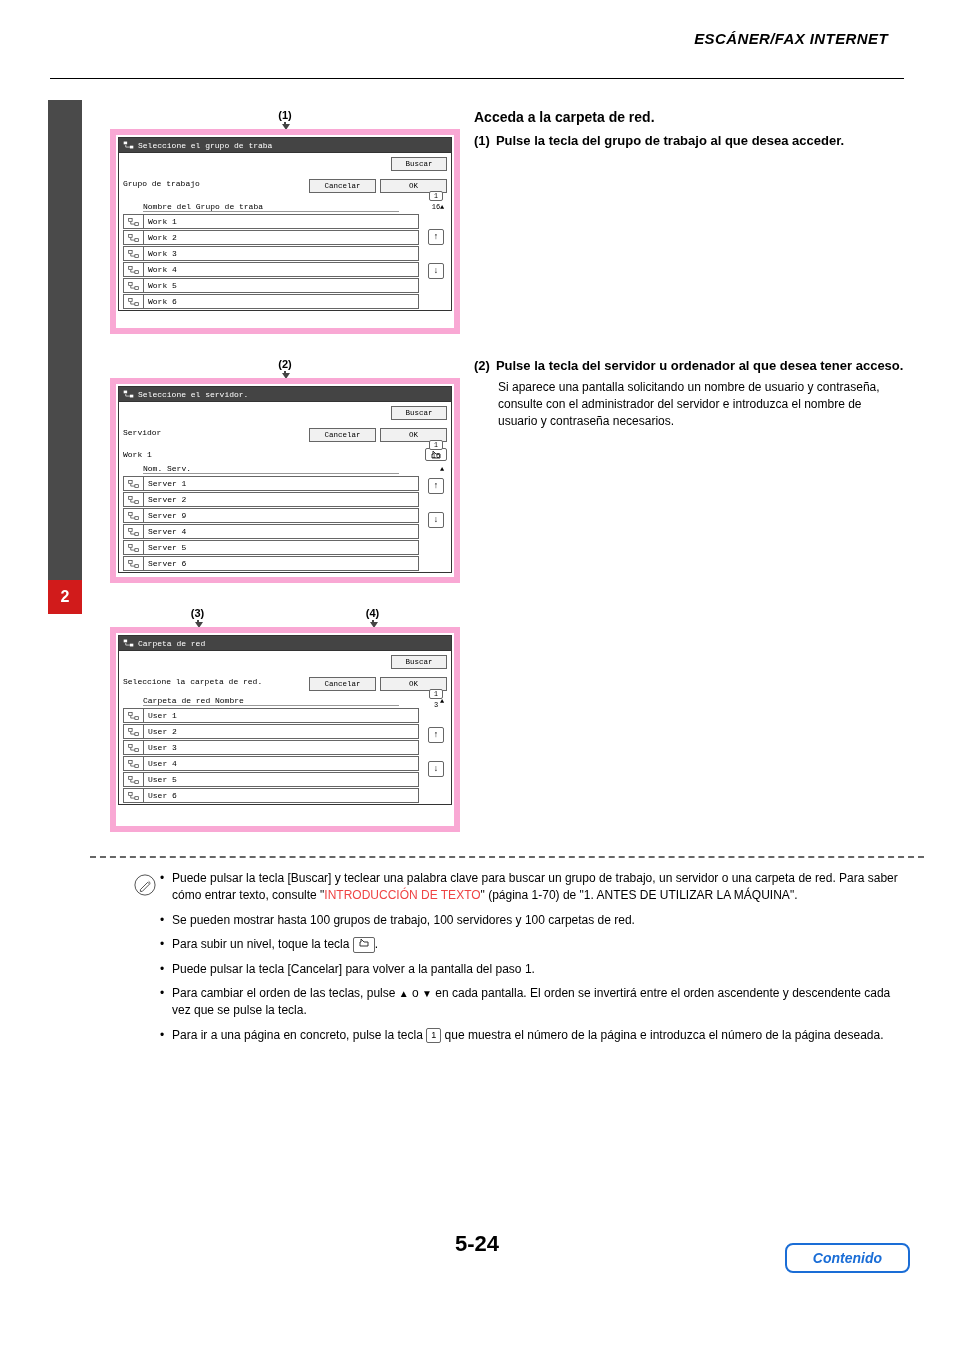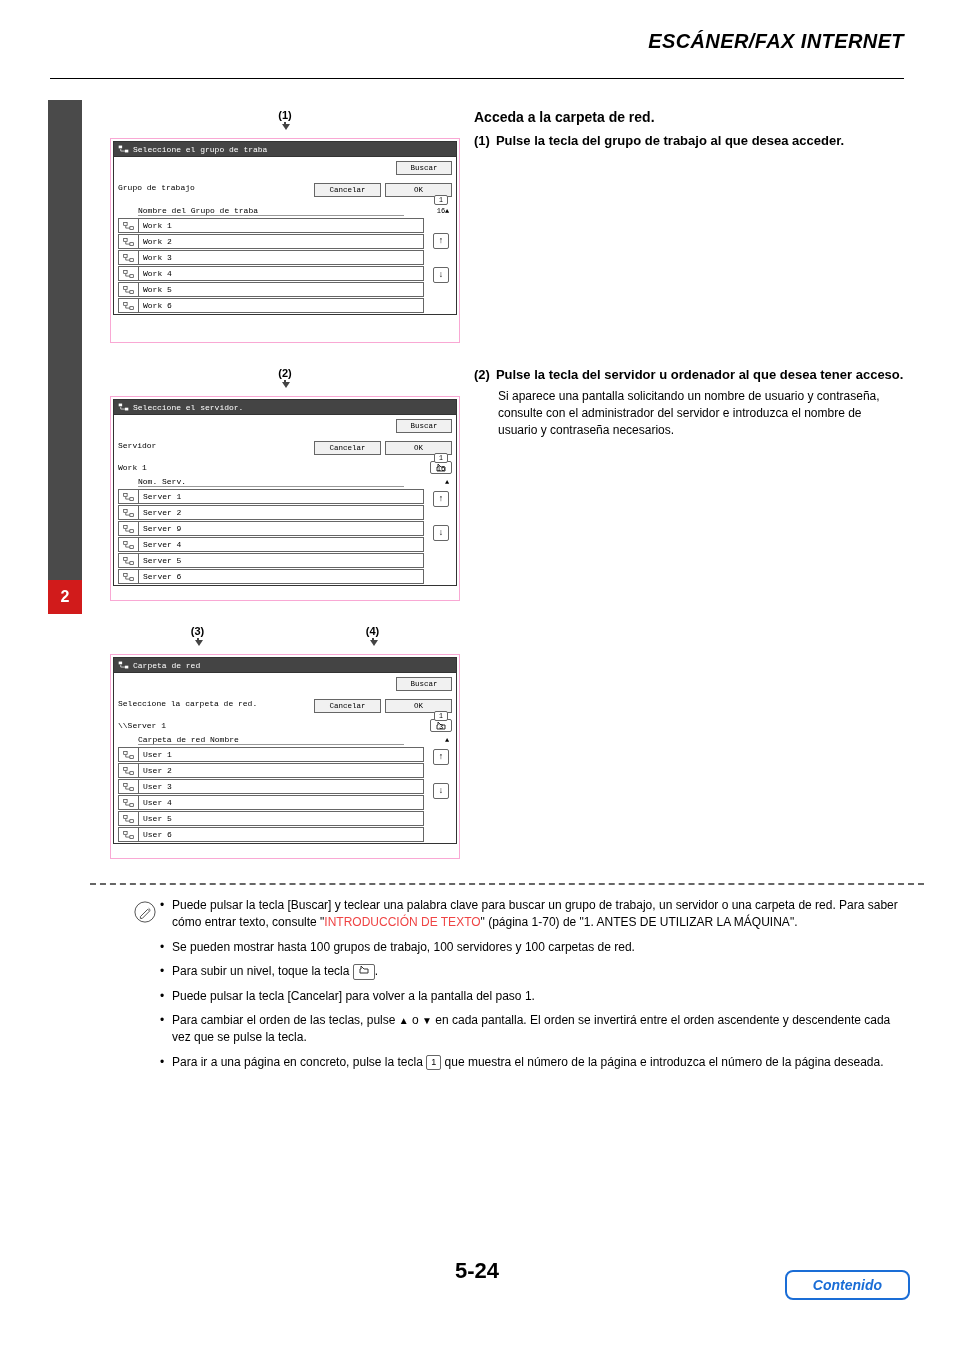--- a/index.html
+++ b/index.html
@@ -1,33 +1,33 @@
 <!DOCTYPE html>
 <html><head>
 <meta charset="utf-8">
 <style>
 * { box-sizing: border-box; margin: 0; padding: 0; }
 body { font-family: Arial, Helvetica, sans-serif; background: #fff; width: 954px; margin: 0 auto; color: #000; }
 .page { position: relative; padding: 30px 50px 30px 50px; }
 .header { position: relative; height: 34px; margin-bottom: 14px; }
-.header-title { position: absolute; right: 0; top: 0; font-weight: bold; font-style: italic; font-size: 20px; letter-spacing: 0.4px; }
+.header-title { position: absolute; right: 16px; top: 0; font-weight: bold; font-style: italic; font-size: 15px; letter-spacing: 0.4px; }
 .header-line { border-bottom: 1px solid #000; margin-bottom: 30px; }
 .sidebar-bar { position: absolute; left: 48px; top: 100px; width: 34px; height: 510px; background: #4a4a4a; }
 .sidebar-label { position: absolute; left: 48px; top: 580px; width: 34px; height: 34px; line-height: 34px; text-align: center; background: #d11b1b; color: #fff; font-size: 16px; font-weight: bold; }
 .content { margin-left: 60px; }
 .section-row { display: flex; margin-bottom: 24px; }
 .screen-col { width: 350px; flex: 0 0 350px; }
 .text-col { flex: 1; padding-left: 14px; }
 .section-head { font-size: 14px; font-weight: bold; margin-bottom: 8px; }
 .callout-num { font-weight: bold; font-size: 11px; text-align: center; margin-bottom: 1px; }
 .callouts { display:flex; }
 .callout-wrap { flex:1; }
 .callout-pointer { width: 0; height: 0; border-left: 2px solid #444; margin: 0 auto; height: 4px; position: relative; }
 .callout-pointer::after { content:""; position:absolute; bottom:-4px; left:-4px; border-left:4px solid transparent; border-right:4px solid transparent; border-top:6px solid #444; }
-.screen { border: 1px solid #f9a8d4; background: #fff; padding: 2px; margin-top: 12px; font-family: "Courier New", monospace; font-size: 8px; position: relative; }
+.screen { border: 6px solid #f9a8d4; background: #fff; padding: 2px; margin-top: 3px; font-family: "Courier New", monospace; font-size: 8px; position: relative; }
 .screen-title-row { display:flex; align-items:center; background:#444; color:#fff; padding:2px 4px; height:16px; border:1px solid #333; }
 .screen-title-row .icon-svg { width:11px; height:10px; fill:#fff; margin-right:4px; }
 .screen-body { border:1px solid #333; border-top:none; }
 .btn-row { display:flex; padding:4px; }
 .btn-row .label { flex:1; font-size:8px; }
 .flat-btn { border:1px solid #666; background:#f1f1f1; font-size:7.5px; padding:2px 0; width:67px; text-align:center; margin-left:4px; }
 .nav-row,.path-row { display:flex; align-items:center; padding:2px 4px; font-size:8px; }
 .path-row .path-text { flex:1; }
 .back-btn { border:1px solid #666; border-radius:2px; background:#fff; width:22px; height:13px; display:inline-flex; align-items:center; justify-content:center; margin-left:auto; }
 .col-header-row { display:flex; align-items:center; padding:1px 4px 1px 24px; font-size:8px;gap:36px; }
@@ -327,28 +327,20 @@
           <div class="screen-body">
             <div class="btn-row">
               <span class="label"></span>
               <span class="flat-btn" style="width:56px;">Buscar</span>
             </div>
             <div class="btn-row">
               <span class="label">Seleccione la carpeta de red.</span>
               <span class="flat-btn">Cancelar</span>
               <span class="flat-btn">OK</span>
             </div>
-            <div class="path-row">
-              <span class="path-text">\\Server 1</span>
-              <span class="back-btn">
-                  <svg width="12" height="9" viewBox="0 0 12 9">
-                    <path d="M2 8 H10 V4 H6 L3 1 v3 H2 Z" fill="none" stroke="#333"></path>
-                  </svg>
-                </span>
-            </div>
             <div class="col-header-row">
               <span class="colh">Carpeta de red Nombre</span>
               <span class="sort-ind">▲</span>
             </div>
             <div id="list-s3">
                 <div class="list-row">
                   <span class="row-icon">
                     <svg class="net-svg" viewBox="0 0 16 12">
                       <rect x="1" y="1" width="5" height="4" fill="none" stroke="#333"></rect>
                       <rect x="10" y="7" width="5" height="4" fill="none" stroke="#333"></rect>

